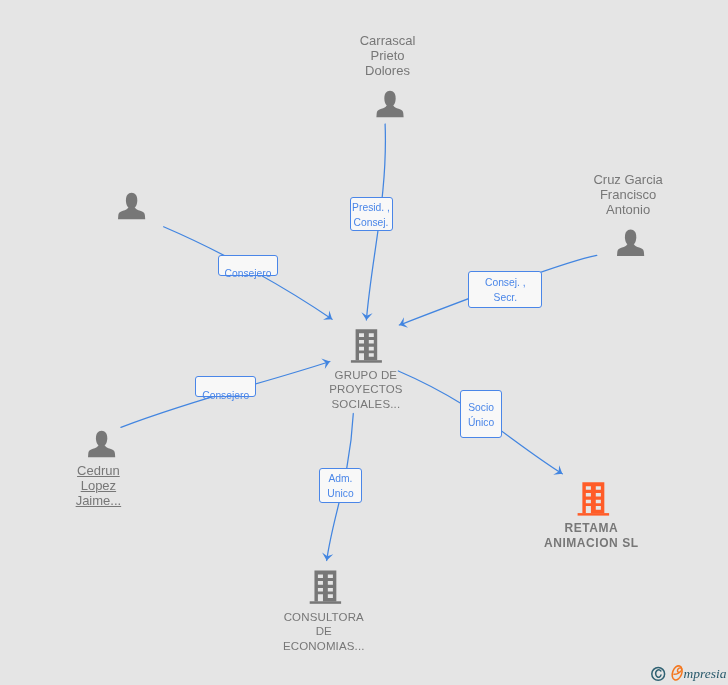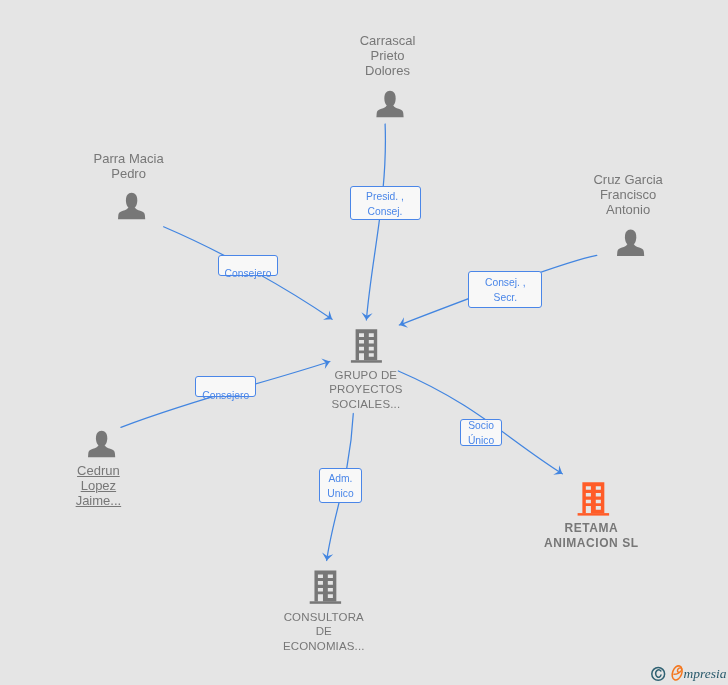--- a/index.html
+++ b/index.html
@@ -77,24 +77,20 @@
           <path fill-rule="evenodd" d="M4.7 0 H26.3 V31 H4.7 Z M8.1 4.0 H13.1 V7.6 H8.1 Z M17.9 4.0 H22.9 V7.6 H17.9 Z M8.1 10.7 H13.1 V14.3 H8.1 Z M17.9 10.7 H22.9 V14.3 H17.9 Z M8.1 17.5 H13.1 V21.1 H8.1 Z M17.9 17.5 H22.9 V21.1 H17.9 Z M8.1 23.9 H13.1 V31 H8.1 Z M17.9 23.9 H22.9 V27.5 H17.9 Z"></path>
           <rect x="0" y="30.9" width="31" height="2.5"></rect>
         </g>
       </g>
     </svg>
 <div class="nlabel" style="left:387.5px;top:34.3px;transform:translateX(-50%);">
       <span>Carrascal</span>
       <span>Prieto</span>
       <span>Dolores</span>
     </div>
-<div class="nlabel" style="left:128.6px;top:151.8px;transform:translateX(-50%);">
-      <span>Parra Macia</span>
-      <span>Pedro</span>
-    </div>
 <div class="nlabel" style="left:628.1px;top:173.2px;transform:translateX(-50%);">
       <span>Cruz Garcia</span>
       <span>Francisco</span>
       <span>Antonio</span>
     </div>
 <div class="nlabel" style="left:98.4px;top:464.4px;transform:translateX(-50%);text-decoration:underline;">
       <span>Cedrun</span>
       <span>Lopez</span>
       <span>Jaime...</span>
     </div>
@@ -108,32 +104,32 @@
       <span>DE</span>
       <span>ECONOMIAS...</span>
     </div>
 <div class="nlabel bold" style="left:591.3px;top:521.0px;transform:translateX(-50%);">
       <span>RETAMA</span>
       <span>ANIMACION SL</span>
     </div>
 <div class="elabel one" style="left:217.8px;top:254.6px;width:60.4px;height:19.8px;">
       <span class="ln">Consejero</span>
     </div>
-<div class="elabel two" style="left:349.5px;top:186px;width:71px;height:34.4px;">
+<div class="elabel two" style="left:349.5px;top:197px;width:43px;height:34.4px;">
       <span class="ln">Presid. ,</span>
       <span class="ln">Consej.</span>
     </div>
 <div class="elabel two" style="left:468.3px;top:271.2px;width:74px;height:36.4px;">
       <span class="ln">Consej. ,</span>
       <span class="ln">Secr.</span>
     </div>
 <div class="elabel one" style="left:195.4px;top:376.0px;width:60.6px;height:20.6px;">
       <span class="ln">Consejero</span>
     </div>
-<div class="elabel two" style="left:460.3px;top:419px;width:41.5px;height:27px;">
+<div class="elabel two" style="left:460.3px;top:390px;width:41.5px;height:48px;">
       <span class="ln">Socio</span>
       <span class="ln">Único</span>
     </div>
 <div class="elabel two" style="left:319.3px;top:468.2px;width:42.3px;height:34.4px;">
       <span class="ln">Adm.</span>
       <span class="ln">Unico</span>
     </div>
 <div id="watermark">
       <svg width="82" height="24" viewBox="0 0 82 24">
         <g>

